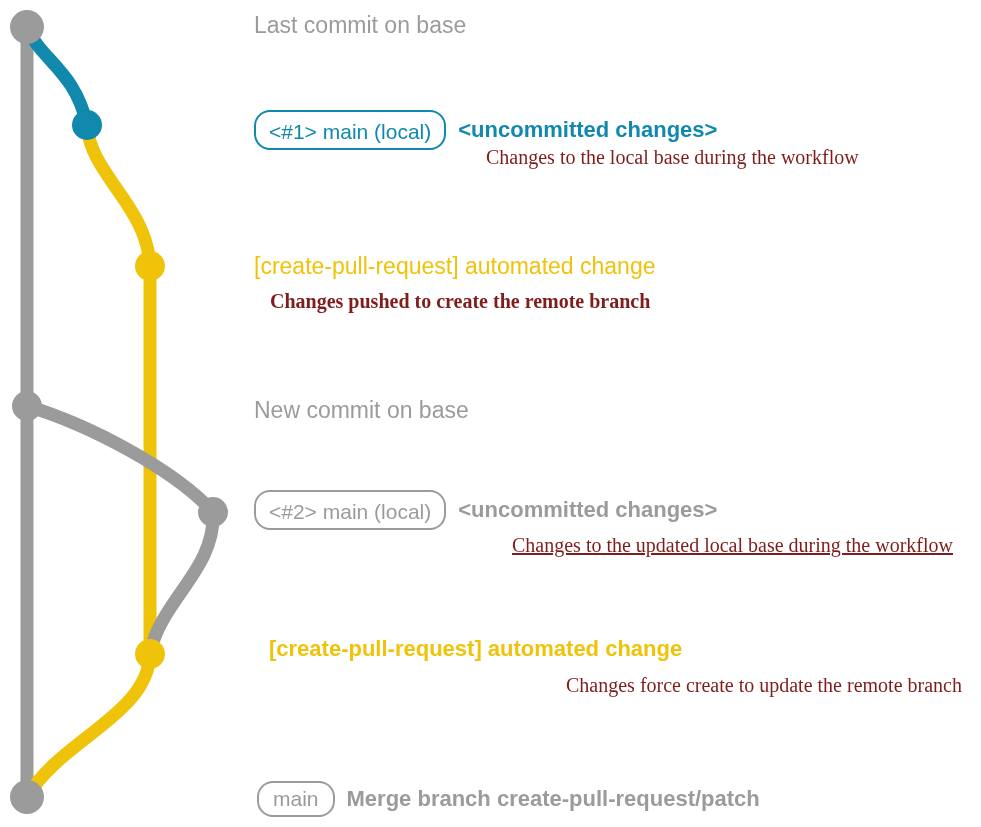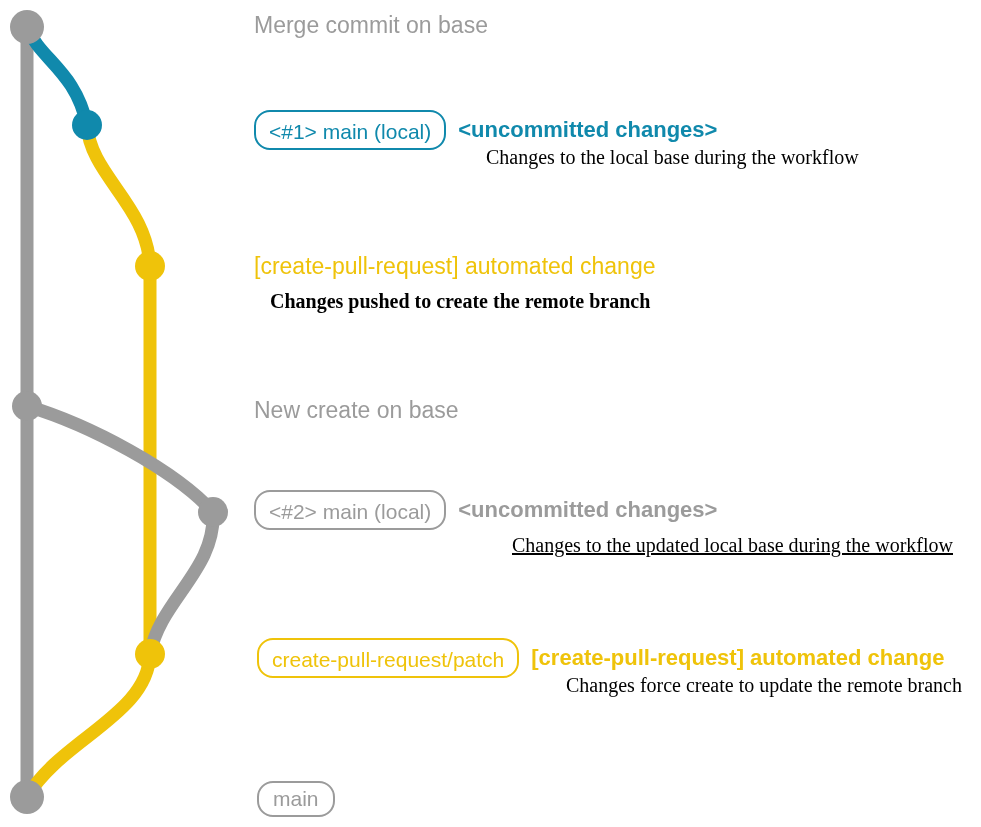--- a/index.html
+++ b/index.html
@@ -67,21 +67,21 @@
     white-space: nowrap;
   }
   .standalone-msg.gray   { color: #9B9B9B; }
   .standalone-msg.yellow { color: #EFC30A; }
 
   .desc {
     position: absolute;
     font-family: "Liberation Serif", serif;
     font-size: 20px;
     line-height: 1;
-    color: #000000;
+    color: #7f1d1d;
     white-space: nowrap;
   }
 </style>
 </head>
 <body>
 
 <svg id="graph" viewBox="0 0 981 827" aria-hidden="true">
 
   <path d="M 27 27 L 27 797" fill="none" stroke="#9B9B9B" stroke-width="13" stroke-linecap="round"></path>
 
@@ -99,40 +99,40 @@
 
   <circle cx="27" cy="27" r="17" fill="#9B9B9B"></circle>
   <circle cx="87" cy="125" r="15" fill="#1089AC"></circle>
   <circle cx="150" cy="266" r="15" fill="#EFC30A"></circle>
   <circle cx="27" cy="406" r="15" fill="#9B9B9B"></circle>
   <circle cx="213" cy="512" r="15" fill="#9B9B9B"></circle>
   <circle cx="150" cy="654" r="15" fill="#EFC30A"></circle>
   <circle cx="27" cy="797" r="17" fill="#9B9B9B"></circle>
 </svg>
 
-<div class="standalone-msg gray" style="left:254px; top:14px;">Merge commit on base</div>
+<div class="standalone-msg gray" style="left:254px; top:14px;">Last commit on base</div>
 
 <div class="row" style="left:254px; top:110px;">
   <span class="pill teal">&lt;#1&gt; main (local)</span>
   <span class="msg teal">&lt;uncommitted changes&gt;</span>
 </div>
 <div class="desc" style="left:486px; top:147px;">Changes to the local base during the workflow</div>
 
 <div class="standalone-msg yellow" style="left:254px; top:255px;">[create-pull-request] automated change</div>
 <div class="desc" style="left:270px; top:291px;font-weight:bold;">Changes pushed to create the remote branch</div>
 
-<div class="standalone-msg gray" style="left:254px; top:399px;">New create on base</div>
+<div class="standalone-msg gray" style="left:254px; top:399px;">New commit on base</div>
 
 <div class="row" style="left:254px; top:490px;">
   <span class="pill gray">&lt;#2&gt; main (local)</span>
   <span class="msg gray">&lt;uncommitted changes&gt;</span>
 </div>
 <div class="desc" style="left:512px; top:535px;text-decoration:underline;">Changes to the updated local base during the workflow</div>
 
 <div class="row" style="left:257px; top:638px;">
-  <span class="pill yellow">create-pull-request/patch</span>
   <span class="msg yellow">[create-pull-request] automated change</span>
 </div>
 <div class="desc" style="left:566px; top:675px;">Changes force create to update the remote branch</div>
 
 <div class="row" style="left:257px; top:781px;justify-content:flex-end;">
   <span class="pill gray-small">main</span>
+  <span class="msg gray">Merge branch create-pull-request/patch</span>
 </div>
 
 </body></html>

